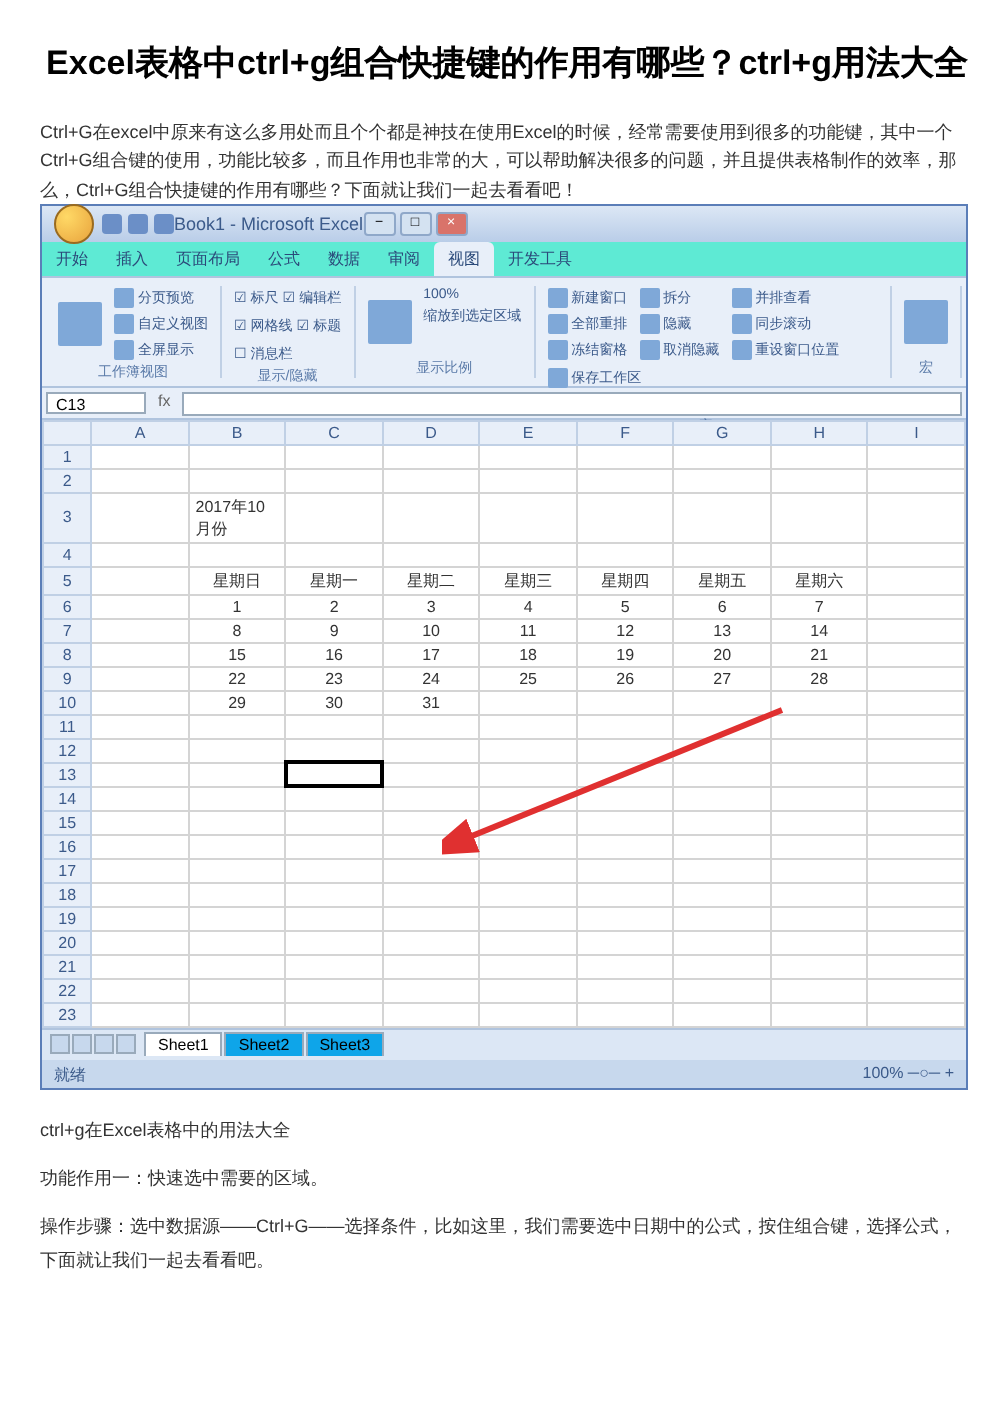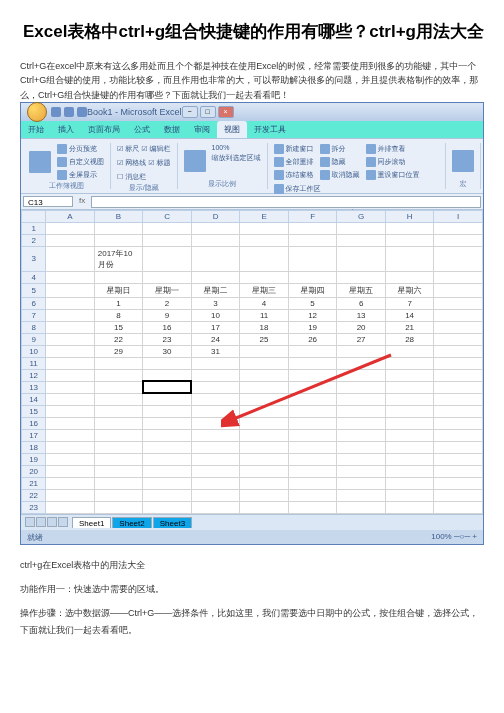--- a/index.html
+++ b/index.html
@@ -31,21 +31,21 @@
 .fx{padding:0 6px;color:#666;}
 .fx-input{background:#fff;border:1px solid #9ab;flex:1;height:12px}
 .sheet-area{background:#fff;position:relative}
 table.sheet{border-collapse:collapse;width:100%;font-size:8px;color:#333}
 table.sheet th{background:#e8eff9;border:1px solid #c0d0e5;font-weight:normal;color:#3b5a8a;padding:1px 0;height:12px}
 table.sheet td{border:1px solid #d4d4d4;padding:1px 3px;height:12px;text-align:center}
 table.sheet th.rowhead{width:22px;background:#e8eff9}
 table.sheet th.colhead{width:44px}
 .selected-cell{border:2px solid #000!important}
 .arrow{position:absolute;top:140px;left:200px;width:180px;height:80px;pointer-events:none}
-.sheet-tabs{background:#dce7f5;display:flex;padding:2px 4px;height:16px;border-top:1px solid #b0c4de;font-size:8px}
+.sheet-tabs{background:#dce7f5;display:flex;align-items:center;padding:2px 4px;height:16px;border-top:1px solid #b0c4de;font-size:8px}
 .sheet-tabs .nav{display:flex;gap:1px;margin-right:4px}
 .sheet-tabs .nav span{width:10px;height:10px;background:#c7d8ed;border:1px solid #9ab}
 .sheet-tab{background:#fff;padding:1px 6px;border:1px solid #9ab;border-bottom:none;margin-right:1px}
 .sheet-tab.inactive{background:#0ea5e9}
 .status-bar{background:#c7d8ed;padding:2px 6px;font-size:8px;color:#3b5a8a;display:flex;justify-content:space-between;height:14px}
 .body-text{font-size:9px;line-height:1.8;margin-bottom:8px;color:#333}
 .col-c{background:#e8eff9}
 </style>
 </head>
 <body>

